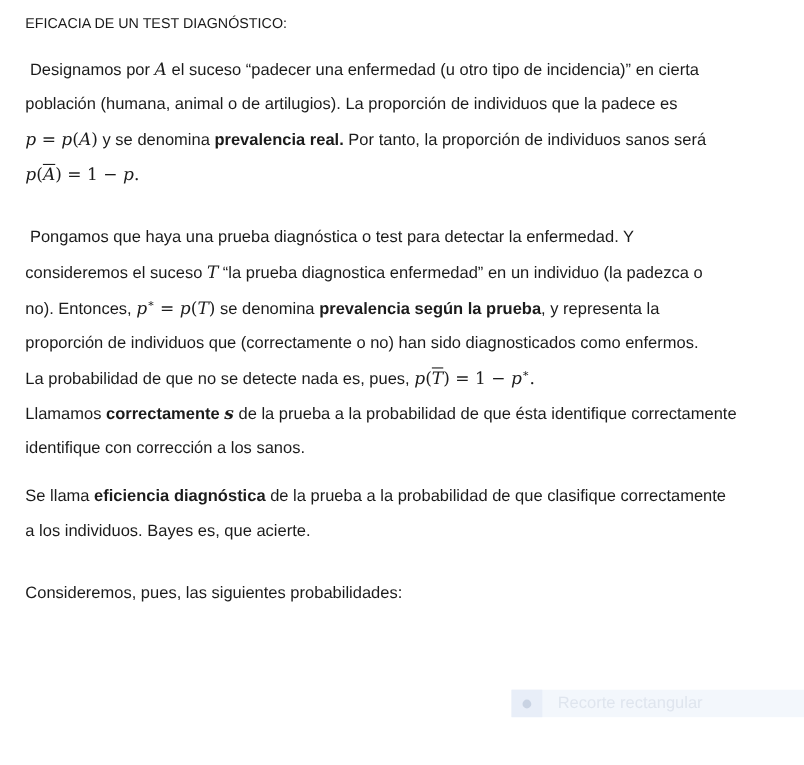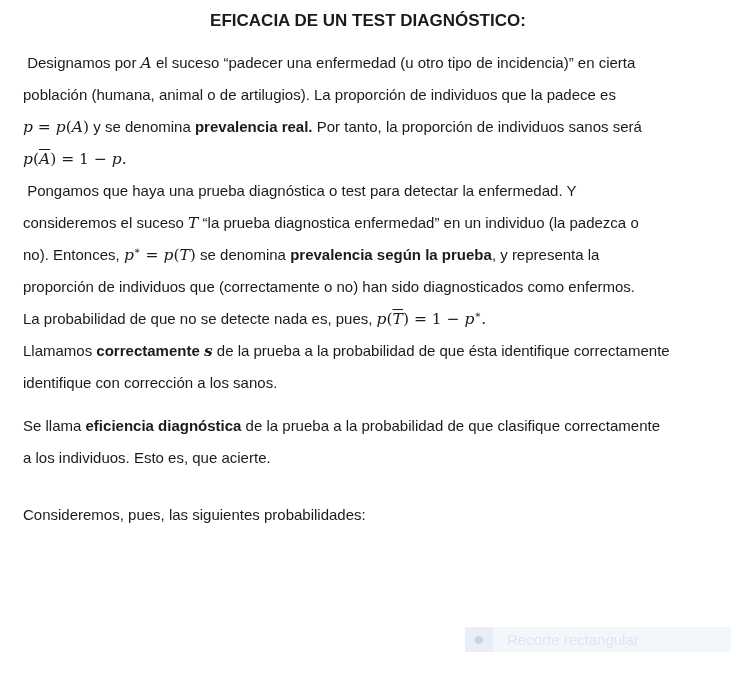--- a/index.html
+++ b/index.html
@@ -6,30 +6,29 @@
   body{
     width:731px;height:695px;
     background:#ffffff;
     font-family:"Liberation Sans",sans-serif;
     color:#1b1b1b;
     position:relative;
     overflow:hidden;
   }
   .page{padding:10px 18px 0 23px;}
   .doc-title{
-    font-weight:bold;
-    font-size:17px;
+    font-weight:normal;
+    font-size:13px;
     line-height:22px;
     height:22px;
     white-space:pre;
-    text-align:center;
   }
   .para{margin:0;}
   .para-1{margin-top:15px;}
-  .para-2{}
+  .para-2{margin-top:25px;}
   .para-3{margin-top:11px;}
   .para-4{margin-top:22px;}
   .para-5{margin-top:25px;}
   .line{
     height:32px;
     line-height:32px;
     font-size:15px;
     white-space:pre;
   }
   .seg-t{}
@@ -77,21 +76,21 @@
         <div class="line"><span class="seg-t"> Pongamos que haya una </span><span class="seg-i">prueba diagnóstica o test</span><span class="seg-t"> para detectar la enfermedad. Y</span></div>
         <div class="line"><span class="seg-t">consideremos el suceso </span><span class="seg-m">T</span><span class="seg-t"> “la prueba diagnostica enfermedad” en un individuo (la padezca o</span></div>
         <div class="line"><span class="seg-t">no). Entonces, </span><span class="seg-m">p</span><sup class="seg-sup">∗</sup><span class="seg-mn"> = </span><span class="seg-m">p</span><span class="seg-mn">(</span><span class="seg-m">T</span><span class="seg-mn">)</span><span class="seg-t"> se denomina </span><span class="seg-b">prevalencia según la prueba</span><span class="seg-t">, y representa la</span></div>
         <div class="line"><span class="seg-t">proporción de individuos que (correctamente o no) han sido diagnosticados como enfermos.</span></div>
         <div class="line"><span class="seg-t">La probabilidad de que no se detecte nada es, pues, </span><span class="seg-m">p</span><span class="seg-mn">(</span><span class="seg-mbar">T</span><span class="seg-mn">) = 1 − </span><span class="seg-m">p</span><sup class="seg-sup">∗</sup><span class="seg-mn">.</span></div>
         <div class="line"><span class="seg-t">Llamamos </span><span class="seg-b">correctamente </span><span class="seg-mb">s</span><span class="seg-t"> de la prueba a la probabilidad de que ésta identifique correctamente</span></div>
         <div class="line"><span class="seg-t">identifique con corrección a los sanos.</span></div>
       </div>
       <div class="para para-3">
         <div class="line"><span class="seg-t">Se llama </span><span class="seg-b">eficiencia diagnóstica</span><span class="seg-t"> de la prueba a la probabilidad de que clasifique correctamente</span></div>
-        <div class="line"><span class="seg-t">a los individuos. Esto es, que acierte.</span></div>
+        <div class="line"><span class="seg-t">a los individuos. Bayes es, que acierte.</span></div>
       </div>
       <div class="para para-5">
         <div class="line"><span class="seg-t">Consideremos, pues, las siguientes probabilidades:</span></div>
       </div>
     </div>
 </div>
 
 <div class="snip-toast" style="background: rgb(243, 247, 252);">
   <span class="snip-icon" style="background: rgb(232, 238, 248);">
     <span class="snip-dot" style="background: rgb(201, 211, 227);"></span>

